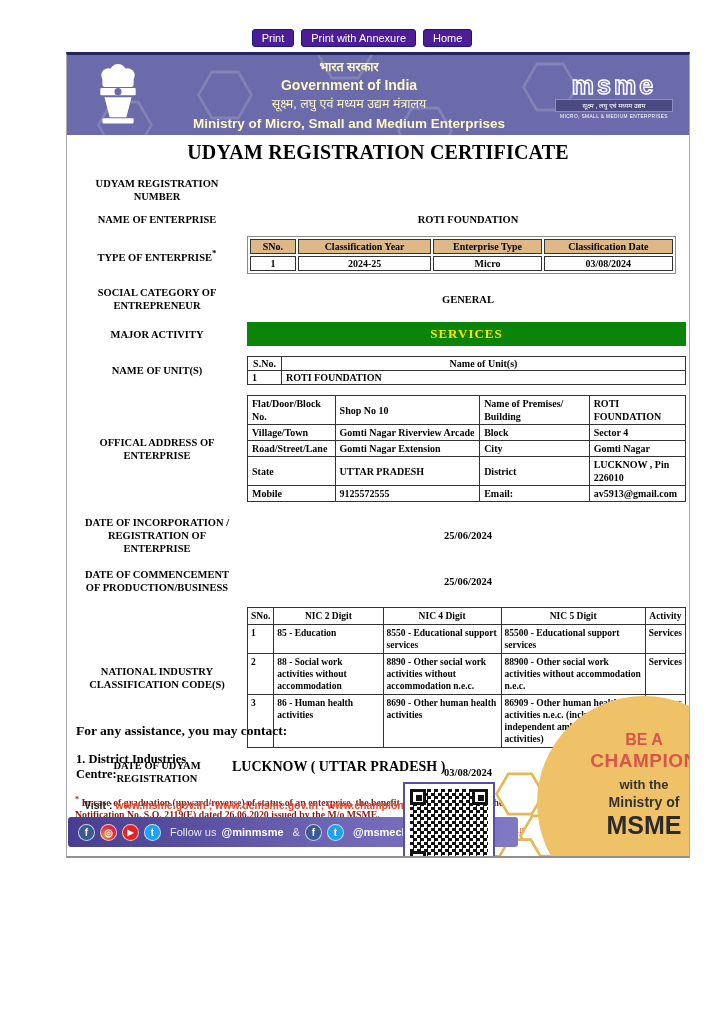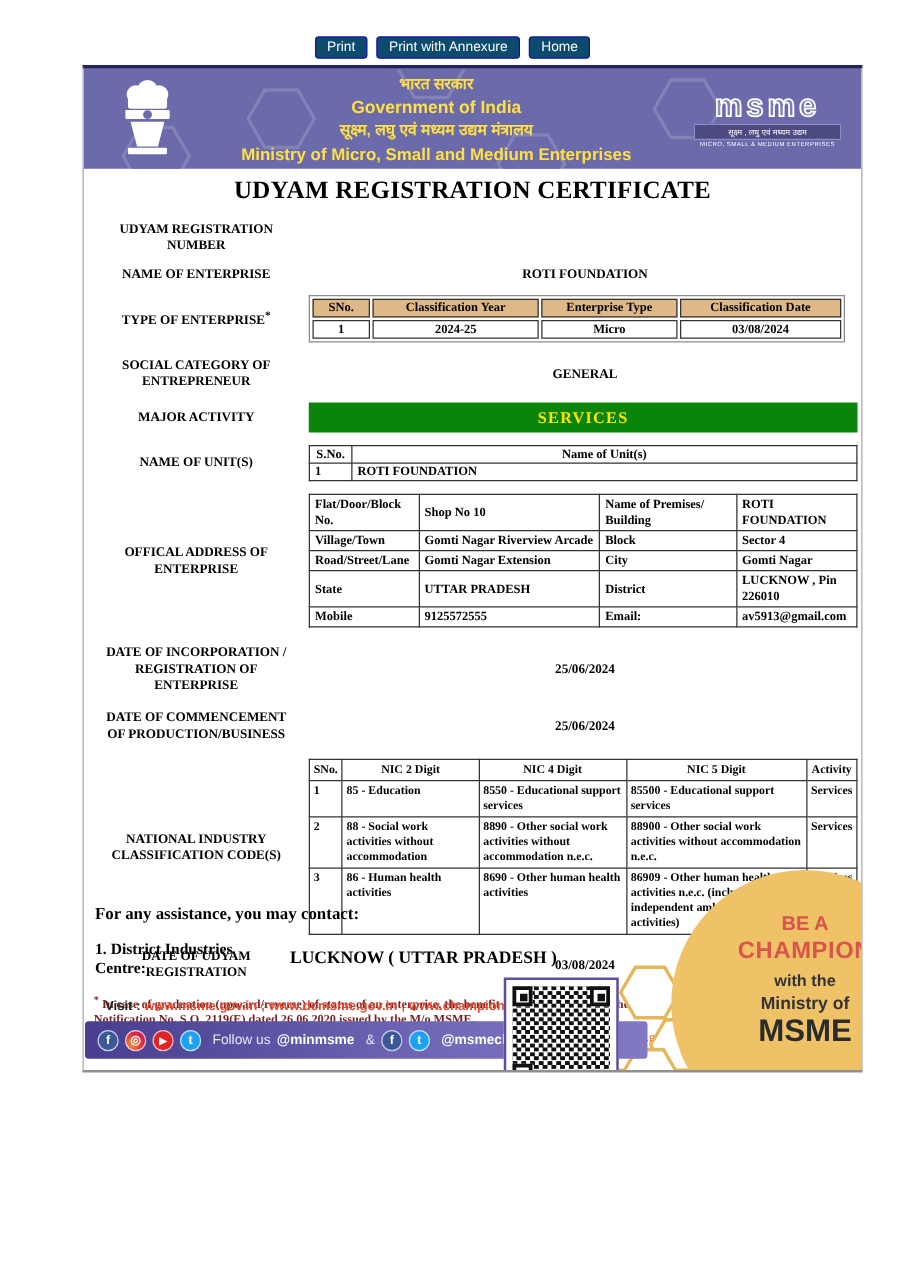--- a/index.html
+++ b/index.html
@@ -1,38 +1,38 @@
 <!DOCTYPE html>
 <html><head>
 <meta charset="utf-8">
 <style>
   * { margin:0; padding:0; box-sizing:border-box; }
   html,body { width:724px; height:1024px; background:#fff; font-family:"Liberation Serif", serif; }
   body { position:relative; overflow:hidden; }
 
   
   .btnrow { position:absolute; top:29px; left:0; width:724px; display:flex; justify-content:center; gap:7px; }
-  .btn { background:#0c4a6e; color:#fff; border:1px solid #15129e; border-radius:3px;
+  .btn { background:#4c1d95; color:#fff; border:1px solid #15129e; border-radius:3px;
          font-family:"Liberation Sans", sans-serif; font-size:11px; padding:2px 9px; cursor:pointer; }
 
   
   .cert { position:absolute; left:66px; top:52px; width:624px; height:806px;
           border-left:1px solid #a9a9a9; border-right:1px solid #a9a9a9; border-bottom:2px solid #8f8f8f;
           border-top:3px solid #23235f; overflow:hidden; background:#fff; }
 
   
   .banner { position:relative; height:80px; background:#6b6aaa; display:flex; align-items:center; overflow:hidden; }
   .hhex { position:absolute; background:rgba(255,255,255,0.16); }
   .hhex, .hhex i, .ghex, .ghex i { clip-path:polygon(25% 3%,75% 3%,100% 50%,75% 97%,25% 97%,0 50%); }
   .hhex i { position:absolute; inset:3px; background:#6b6aaa; display:block; }
   .emblem { margin-left:26px; width:50px; flex:0 0 auto; z-index:1; }
-  .btext { flex:1; text-align:center; color:#fde047; font-family:"Liberation Sans", sans-serif; z-index:1; padding-top:2px; }
+  .btext { flex:1; text-align:center; color:#fef9c3; font-family:"Liberation Sans", sans-serif; z-index:1; padding-top:2px; }
   .btext .h1 { font-size:12.5px; font-weight:bold; line-height:18px; }
   .btext .h2 { font-size:14px;  font-weight:bold; line-height:19px; }
-  .btext .h3 { font-size:12.5px; font-weight:bold; line-height:19px; }
+  .btext .h3 { font-size:12.5px; font-weight:normal; line-height:19px; }
   .btext .h4 { font-size:13.5px; font-weight:bold; line-height:20px; }
   .mlogo { width:118px; flex:0 0 auto; margin-right:16px; text-align:center; z-index:1; }
   .mlogo .word { font-family:"Liberation Sans", sans-serif; font-weight:800; font-size:25px; letter-spacing:3px;
                  color:rgba(255,255,255,0.12); -webkit-text-stroke:1.4px #fff; line-height:26px; }
   .mlogo .strip { margin-top:1px; background:#4b4a82; border:1px solid #8d8cc3; color:#fff; font-size:6.5px;
                   font-family:"Liberation Sans", sans-serif; padding:1px 0; }
   .mlogo .sub { color:#fff; font-family:"Liberation Sans", sans-serif; font-size:4.8px; letter-spacing:.4px; margin-top:2px; }
 
   
   .title { text-align:center; font-size:20px; font-weight:bold; margin-top:6px; letter-spacing:.2px; }

